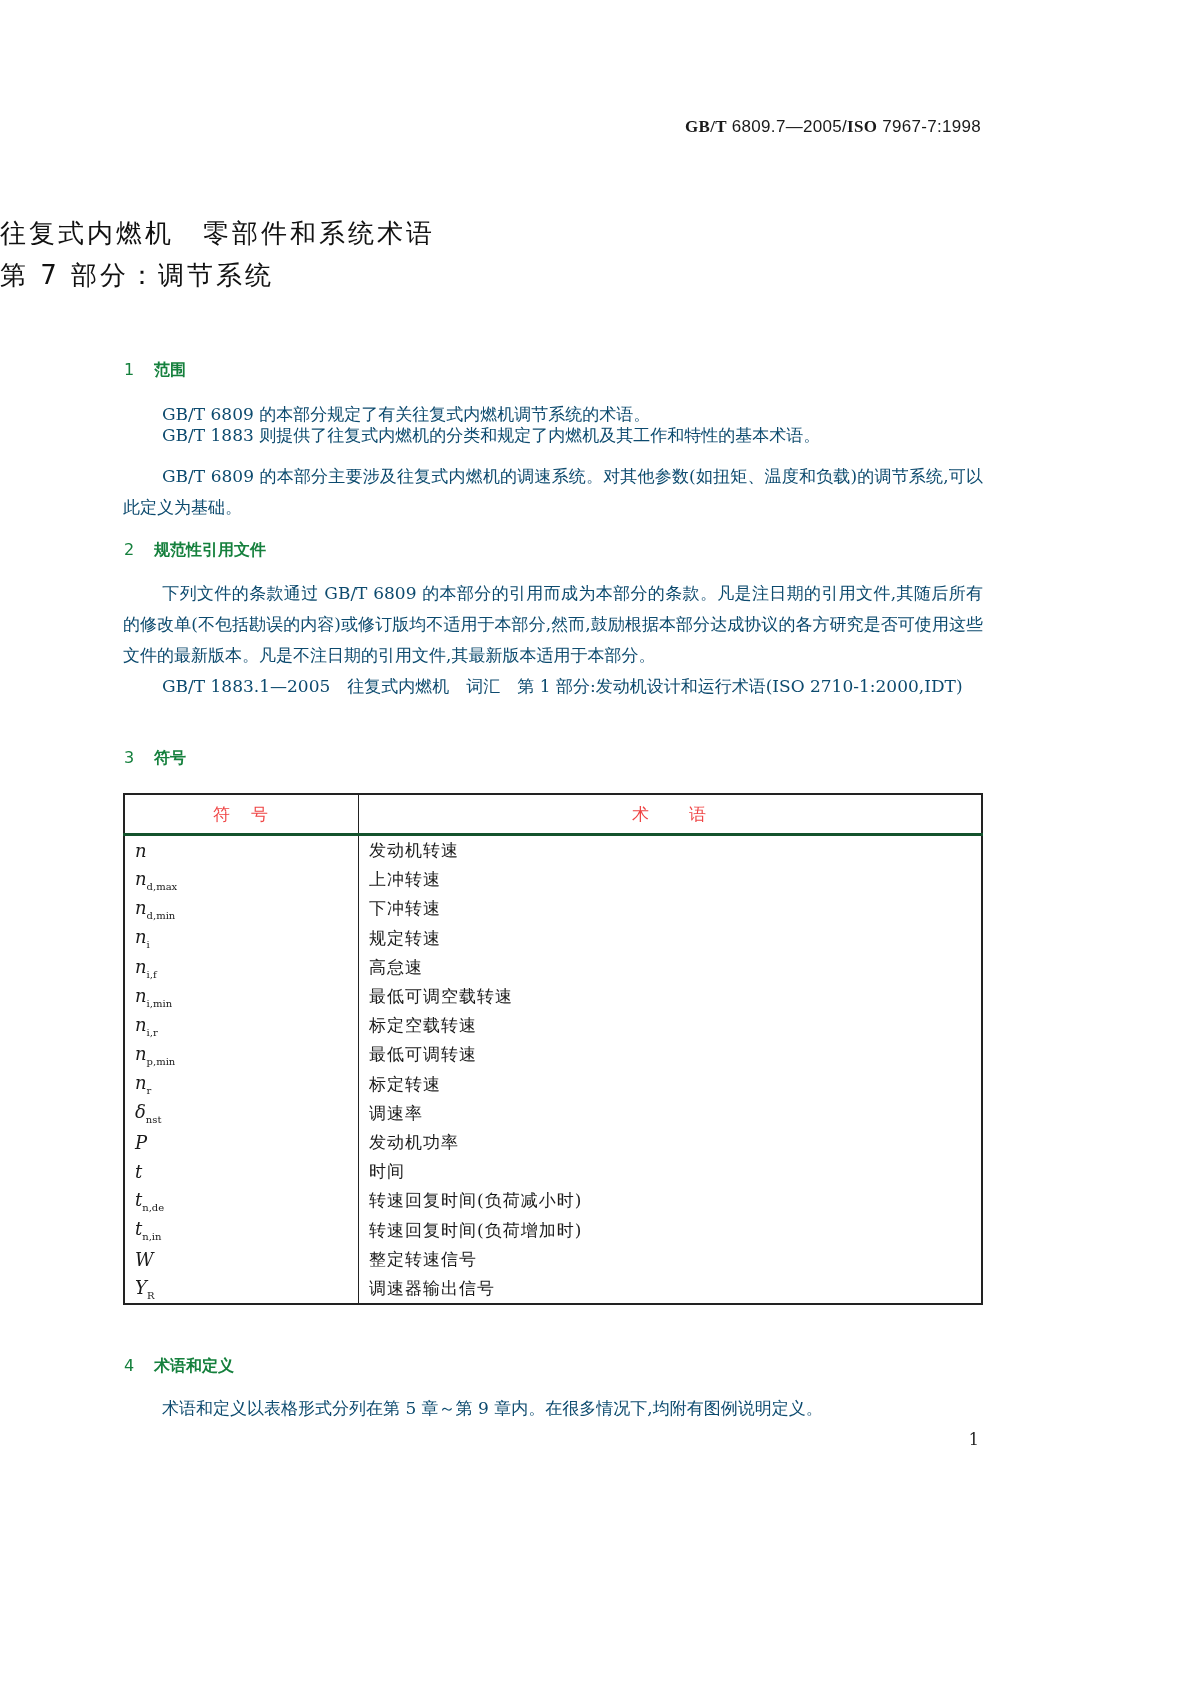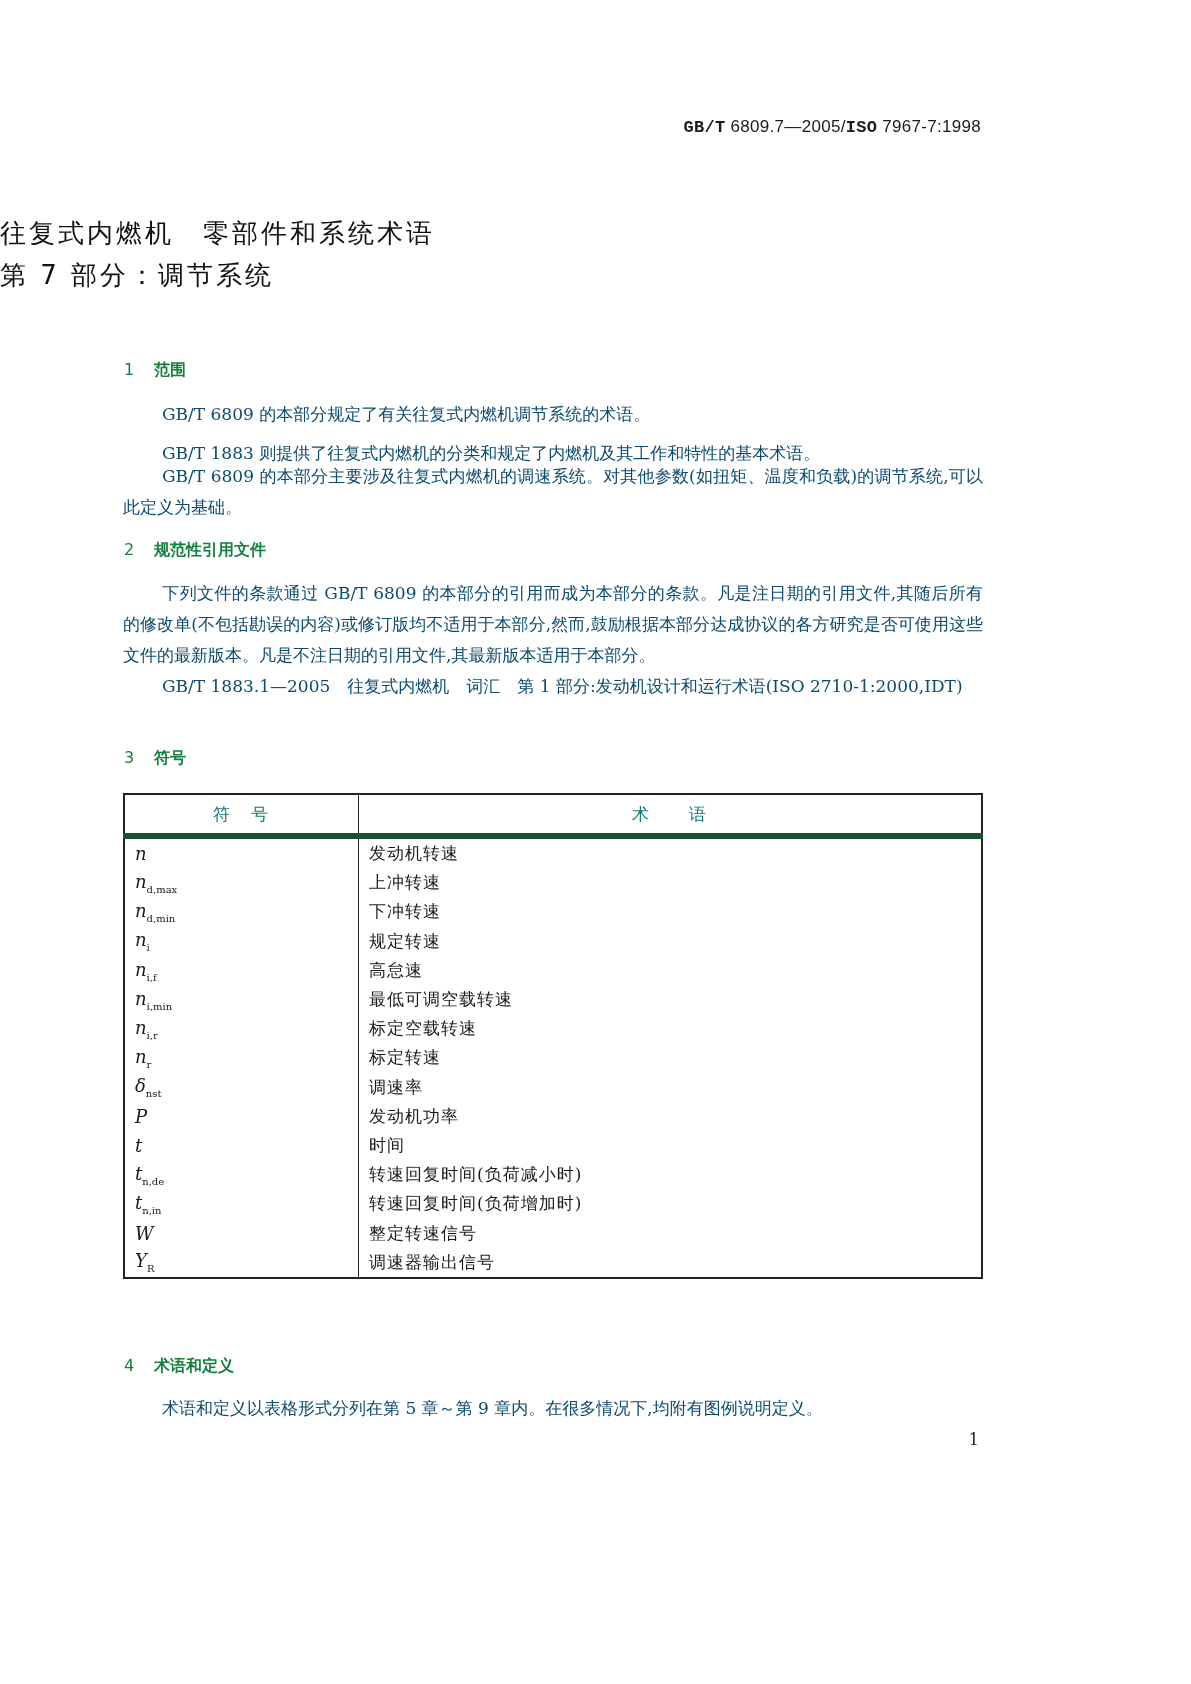--- a/index.html
+++ b/index.html
@@ -6,21 +6,21 @@
   body {
     width: 1191px; height: 1684px; background: #ffffff; position: relative;
     font-family: "DejaVu Serif", "Liberation Serif", serif; color: #1a1a1a;
     overflow: hidden;
   }
   .std-number {
     position: absolute; top: 117px; right: 210px; left: auto;
     font-size: 17px; letter-spacing: 0.3px; white-space: nowrap;
     font-family: "Liberation Sans", "DejaVu Sans", sans-serif;
   }
-  .std-number .bold { font-family: Liberation Mono, monospace; font-weight: bold; }
+  .std-number .bold { font-family: Liberation Serif, serif; font-weight: bold; }
   .title {
     position: absolute; left: 0; width: 1191px; 
     font-family: "DejaVu Sans", sans-serif; font-size: 26px; letter-spacing: 3px;
     color: #111;
   }
   .title.l1 { top: 216px; }
   .title.l2 { top: 258px; }
   .heading {
     position: absolute; left: 124px; font-family: "DejaVu Sans", sans-serif;
     font-size: 16px; font-weight: bold; color: #15803d;
@@ -31,21 +31,21 @@
     font-size: 17px; line-height: 31px; text-align: justify; color: #0c4a6e;
   }
   .para .indent { display: inline-block; width: 39px; }
   table.symbols {
     position: absolute; left: 123px; top: 793px; width: 860px;
     border-collapse: collapse; border: 2px solid #222;
     font-size: 17px;
   }
   table.symbols th {
     height: 36px; font-weight: normal; text-align: center;
-    border-bottom: 6px solid #14532d; letter-spacing: 2px; color: #0f766e;
+    border-bottom: 3px solid #14532d; letter-spacing: 2px; color: #ef4444;
   }
   table.symbols th.col1 { width: 231px; border-right: 1px solid #222; }
   table.symbols td { height: 29.2px; padding: 0 0 0 10px; vertical-align: middle; }
   table.symbols td.sym { border-right: 1px solid #222; font-style: italic; font-size: 18px; }
   table.symbols td.sym sub { font-style: normal; font-size: 10px; }
   table.symbols td.term { letter-spacing: 1px; }
   .page-number {
     position: absolute; top: 1430px; right: 212px; font-size: 16px; color: #222;
   }
 </style>
@@ -60,21 +60,21 @@
 
 <div class="title l1">往复式内燃机　零部件和系统术语</div>
 <div class="title l2">第 7 部分：调节系统</div>
 
 <div class="heading" style="top:360px;">
   <span class="num">1</span><span>范围</span>
 </div>
 <div class="para" style="top:399px;">
   <span class="indent"></span><span>GB/T 6809 的本部分规定了有关往复式内燃机调节系统的术语。</span>
 </div>
-<div class="para" style="top:438px;">
+<div class="para" style="top:420px;">
   <span class="indent"></span><span>GB/T 1883 则提供了往复式内燃机的分类和规定了内燃机及其工作和特性的基本术语。</span>
 </div>
 <div class="para" style="top:461px;">
   <span class="indent"></span><span>GB/T 6809 的本部分主要涉及往复式内燃机的调速系统。对其他参数(如扭矩、温度和负载)的调节系统,可以此定义为基础。</span>
 </div>
 
 <div class="heading" style="top:540px;">
   <span class="num">2</span><span>规范性引用文件</span>
 </div>
 <div class="para" style="top:578px;">
@@ -118,20 +118,24 @@
       </tr>
       <tr>
         <td class="sym"><span>n</span><sub>i,min</sub></td>
         <td class="term">最低可调空载转速</td>
       </tr>
       <tr>
         <td class="sym"><span>n</span><sub>i,r</sub></td>
         <td class="term">标定空载转速</td>
       </tr>
       <tr>
+        <td class="sym"><span>n</span><sub>p,min</sub></td>
+        <td class="term">最低可调转速</td>
+      </tr>
+      <tr>
         <td class="sym"><span>n</span><sub>r</sub></td>
         <td class="term">标定转速</td>
       </tr>
       <tr>
         <td class="sym"><span>δ</span><sub>nst</sub></td>
         <td class="term">调速率</td>
       </tr>
       <tr>
         <td class="sym"><span>P</span></td>
         <td class="term">发动机功率</td>

